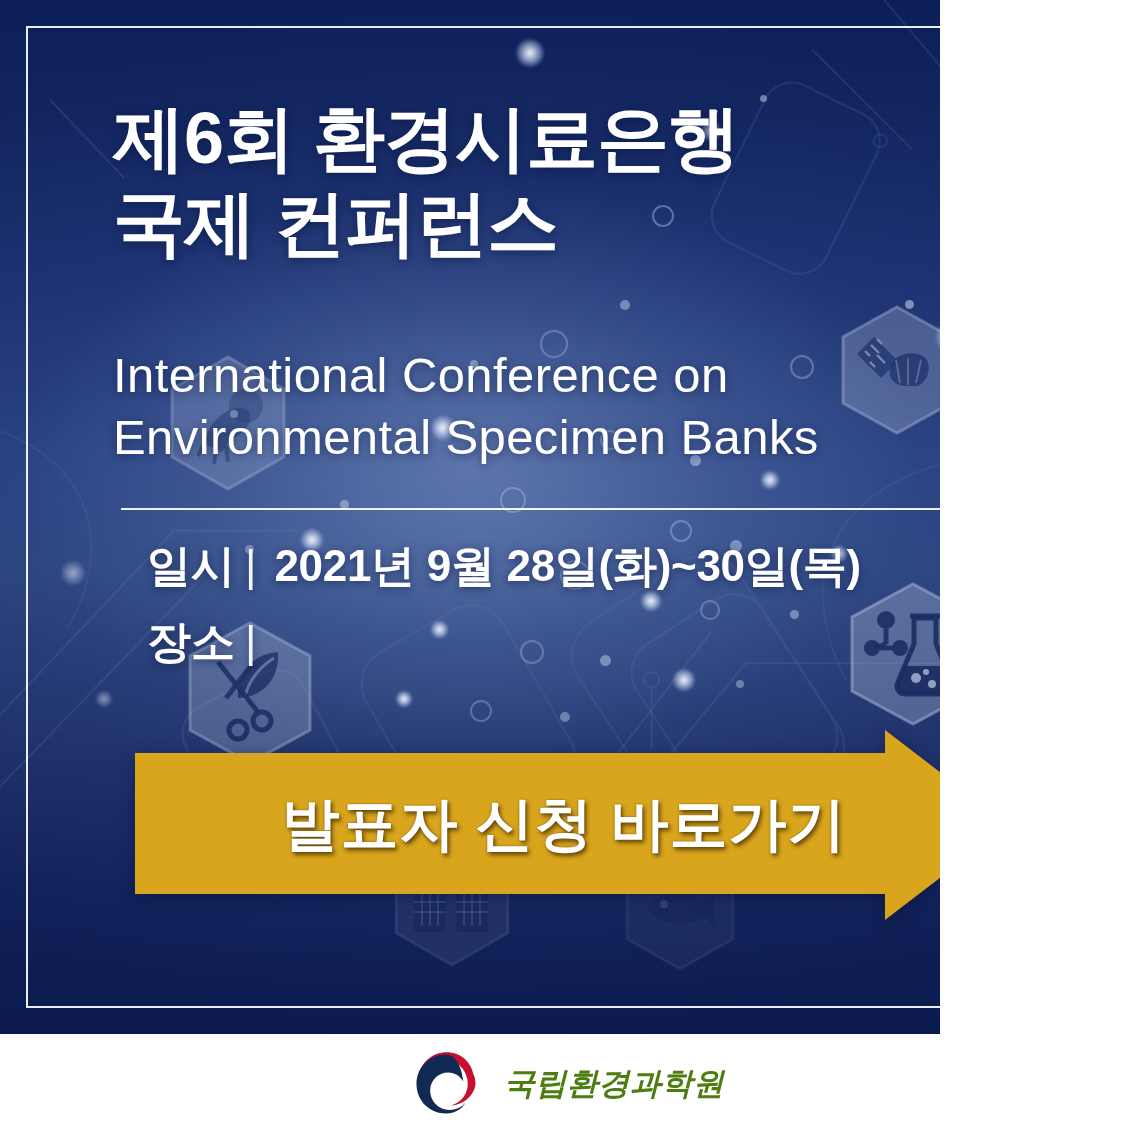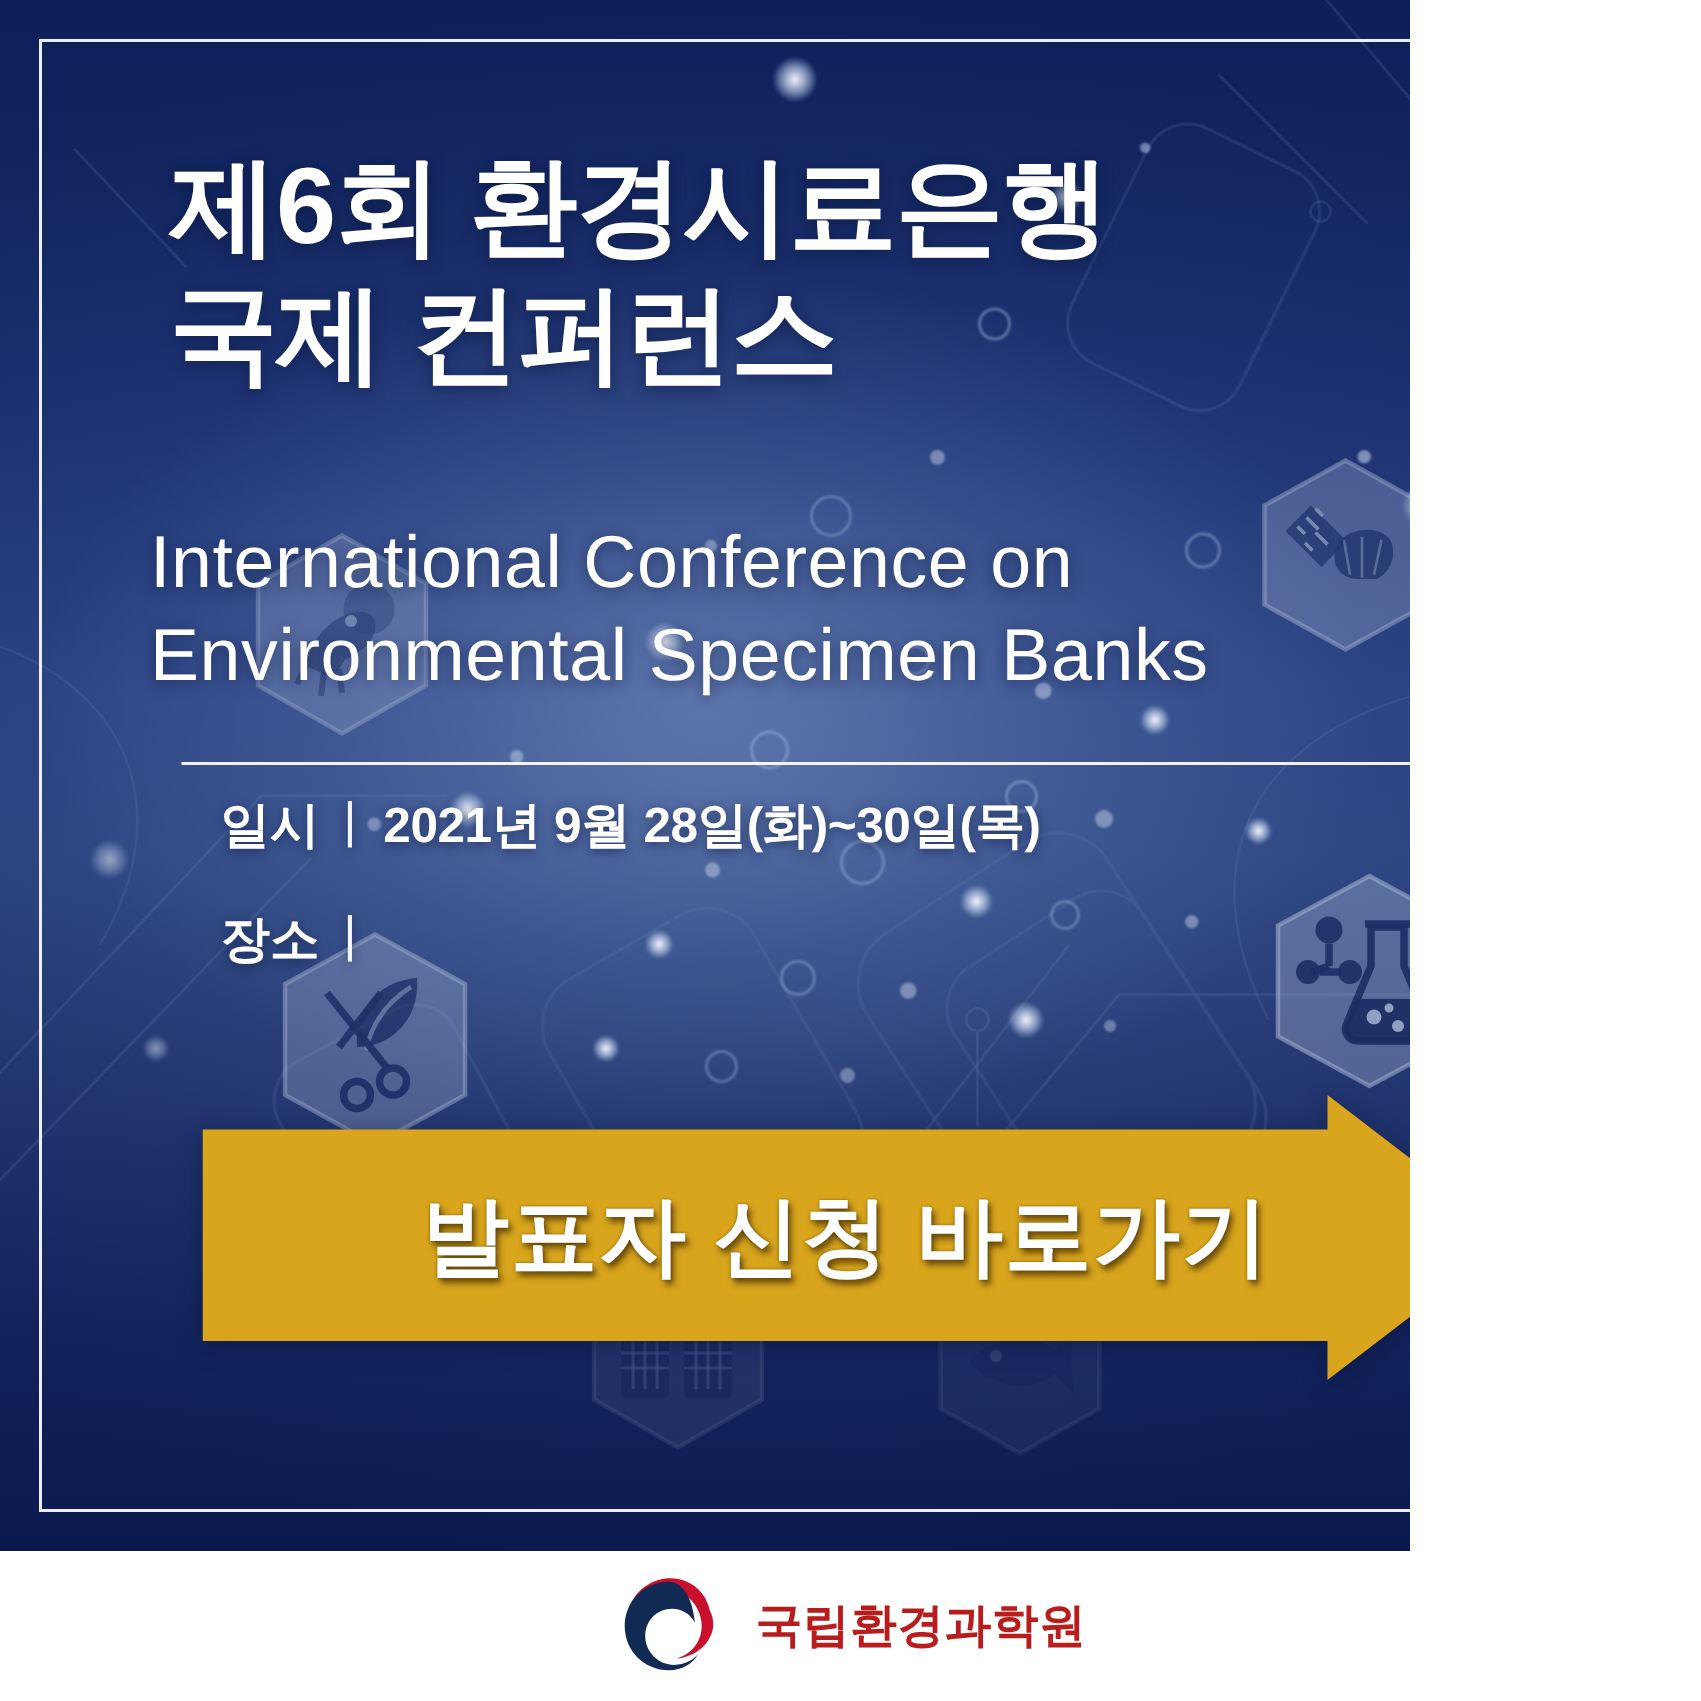--- a/index.html
+++ b/index.html
@@ -102,21 +102,21 @@
     font-size: 72px;
     font-weight: 700;
     line-height: 1.18;
     letter-spacing: -1px;
     text-shadow: 0 2px 10px rgba(6,18,56,0.55);
     white-space: pre-line;
   }
 
   .title-en {
     position: absolute;
-    left: 100px;
+    left: 113px;
     top: 344px;
     width: 920px;
     color: #ffffff;
     font-size: 49px;
     font-weight: 400;
     line-height: 1.27;
     letter-spacing: 0.4px;
     text-shadow: 0 2px 9px rgba(6,18,56,0.5);
     white-space: pre-line;
   }
@@ -131,24 +131,24 @@
   }
 
   .infolist {
     position: absolute;
     left: 147px;
     top: 528px;
     width: 880px;
   }
   .inforow {
     display: flex;
-    align-items: flex-start;
+    align-items: center;
     height: 76px;
     color: #ffffff;
-    font-size: 33px;
+    font-size: 44px;
     font-weight: 700;
     text-shadow: 0 2px 8px rgba(6,18,56,0.55);
     white-space: nowrap;
   }
   .info-label { min-width: 72px; }
   .info-sep {
     margin: 0 18px 0 10px;
     font-weight: 400;
     opacity: 0.95;
   }
@@ -202,25 +202,26 @@
     align-items: center;
     justify-content: center;
   }
   .footer-inner {
     display: flex;
     align-items: center;
     gap: 22px;
   }
   .gov-mark { display: block; }
   .org-name {
-    color: #b91c1c;
+    color: #4d7c0f;
     font-size: 31px;
     font-weight: 700;
     letter-spacing: 0.5px;
     white-space: nowrap;
+    font-style: italic;
   }
 </style>
 </head>
 <body>
 
 <div class="poster">
 
   <div class="panel">
 
     <svg class="circuits" viewBox="0 0 1134 1034" preserveAspectRatio="none">

